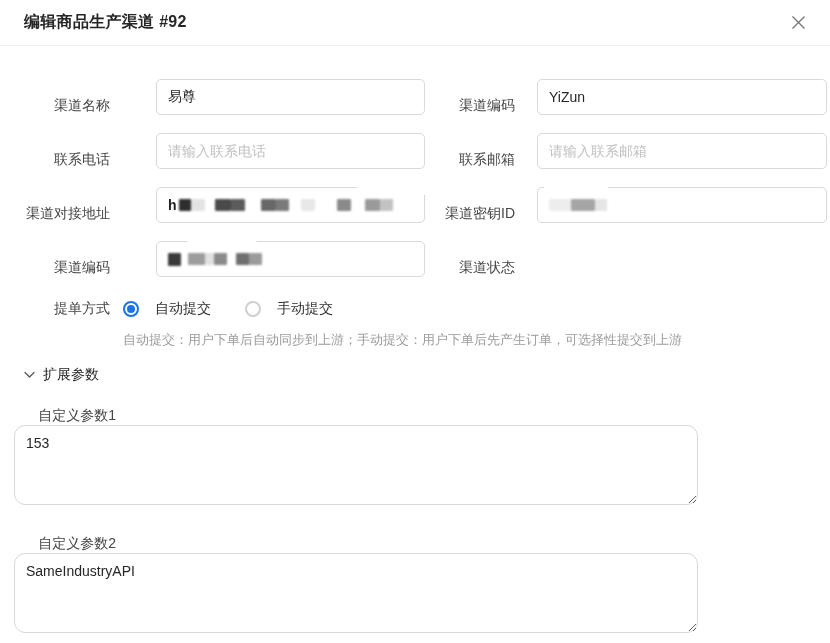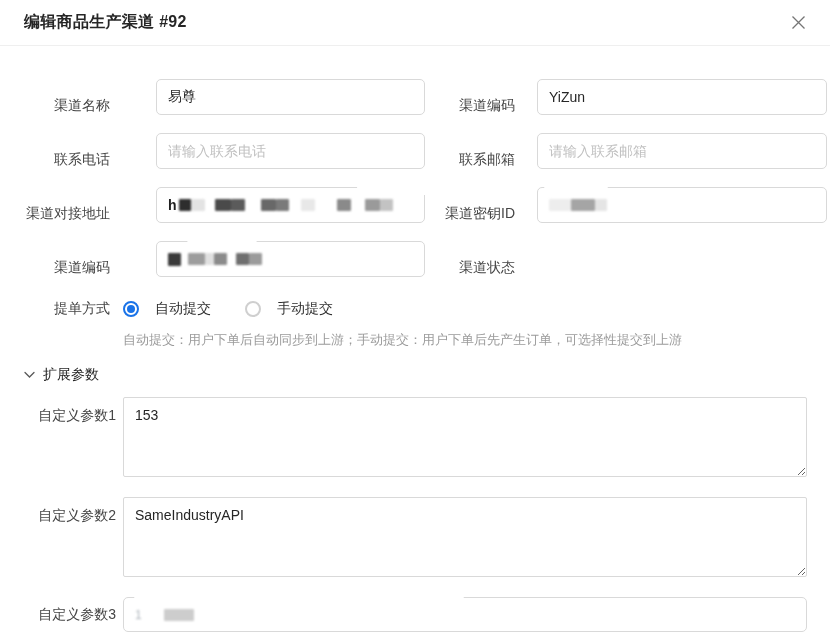--- a/index.html
+++ b/index.html
@@ -61,25 +61,25 @@
   .rdo.off{ border:2px solid #cfcfcf; }
   .radio-opt .txt{ font-size:14px; color:#303030; margin-left:16px; }
 
   .help-text{ margin:13px 0 0 109px; font-size:13px; color:#9b9b9b; }
 
   
   .section-head{ display:flex; align-items:center; margin:17px 0 0 10px; cursor:pointer; }
   .section-head .txt{ font-size:14px; color:#262626; margin-left:8px; }
 
   
-  .ta-row{ display:flex; align-items:flex-start; margin-top:13px; }
+  .ta-row{ display:flex; align-items:flex-start; margin-top:13px;flex-direction:column; }
   .ta-row .lbl{ width:102px; margin-right:7px; padding-top:10px; }
   .ta-wrap{ width:684px; position:relative; }
   .ta{
-    width:684px; height:80px; border:1px solid #d9d9d9; border-radius:2px;
+    width:684px; height:80px; border:1px solid #d9d9d9; border-radius:11px;
     padding:9px 11px; font-size:14px; color:#262626; resize:both; outline:none;
     font-family:"Liberation Sans","DejaVu Sans",sans-serif; display:block;
   }
   .ta-row.short{ margin-top:20px; }
   .ta-fake{
     position:relative; width:684px; height:35px; border:1px solid #d9d9d9; border-radius:5px;
     background:#fff; display:flex; align-items:center; padding:0 11px;
   }
   .tick{ font-size:12px; color:#aeb4bb; margin-right:22px; filter:blur(1px); }
 </style>

